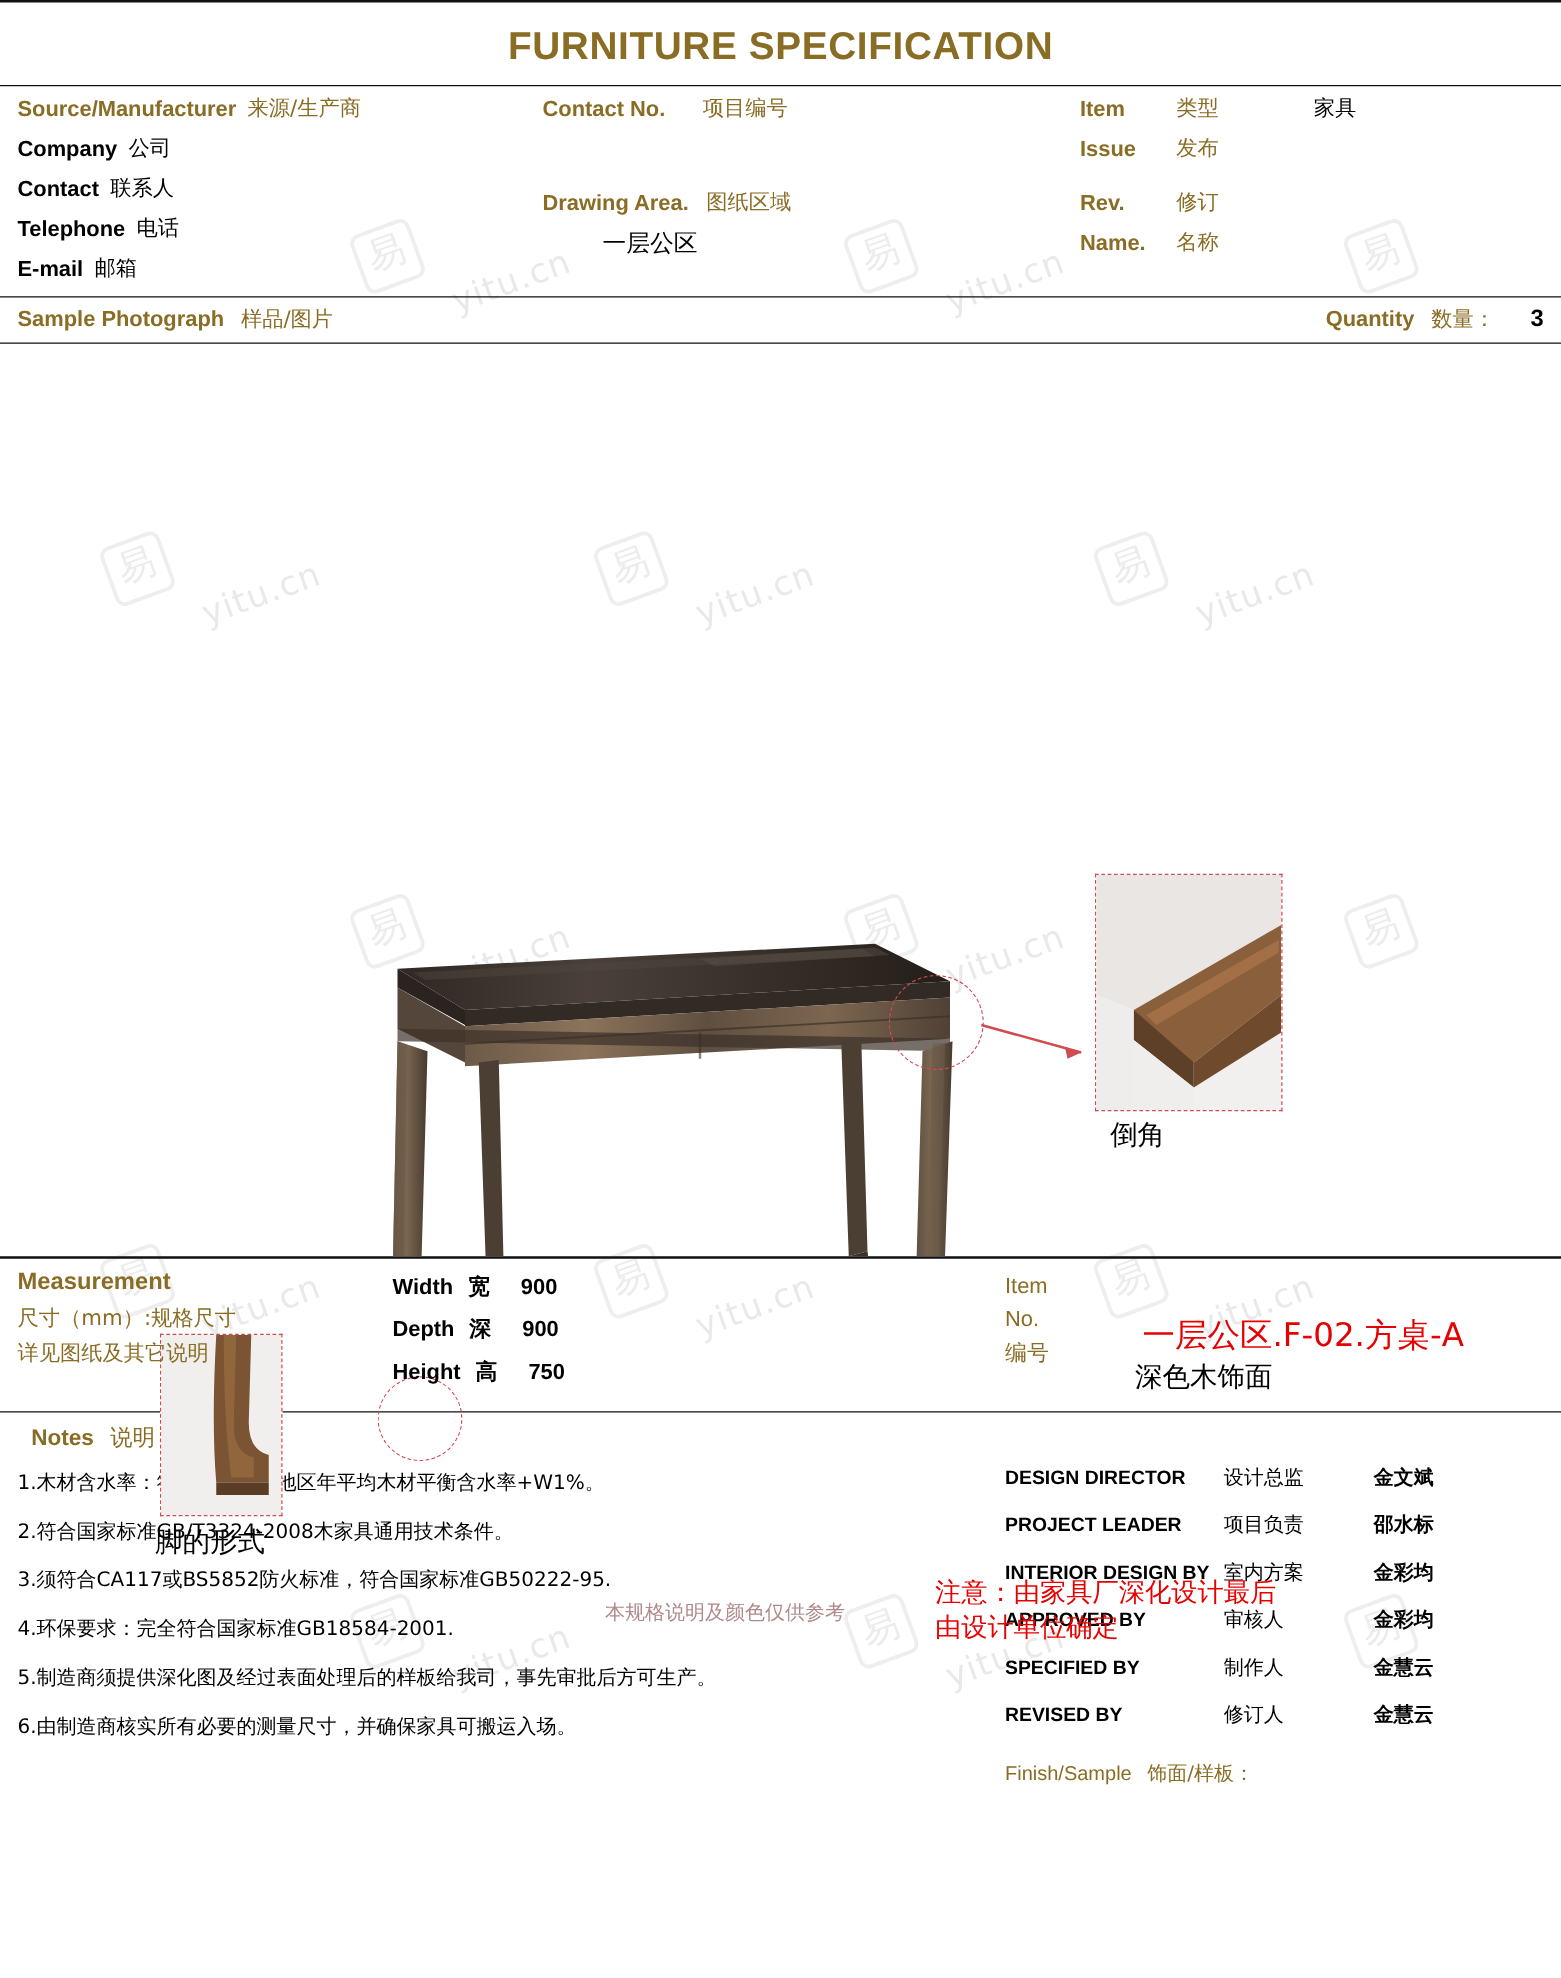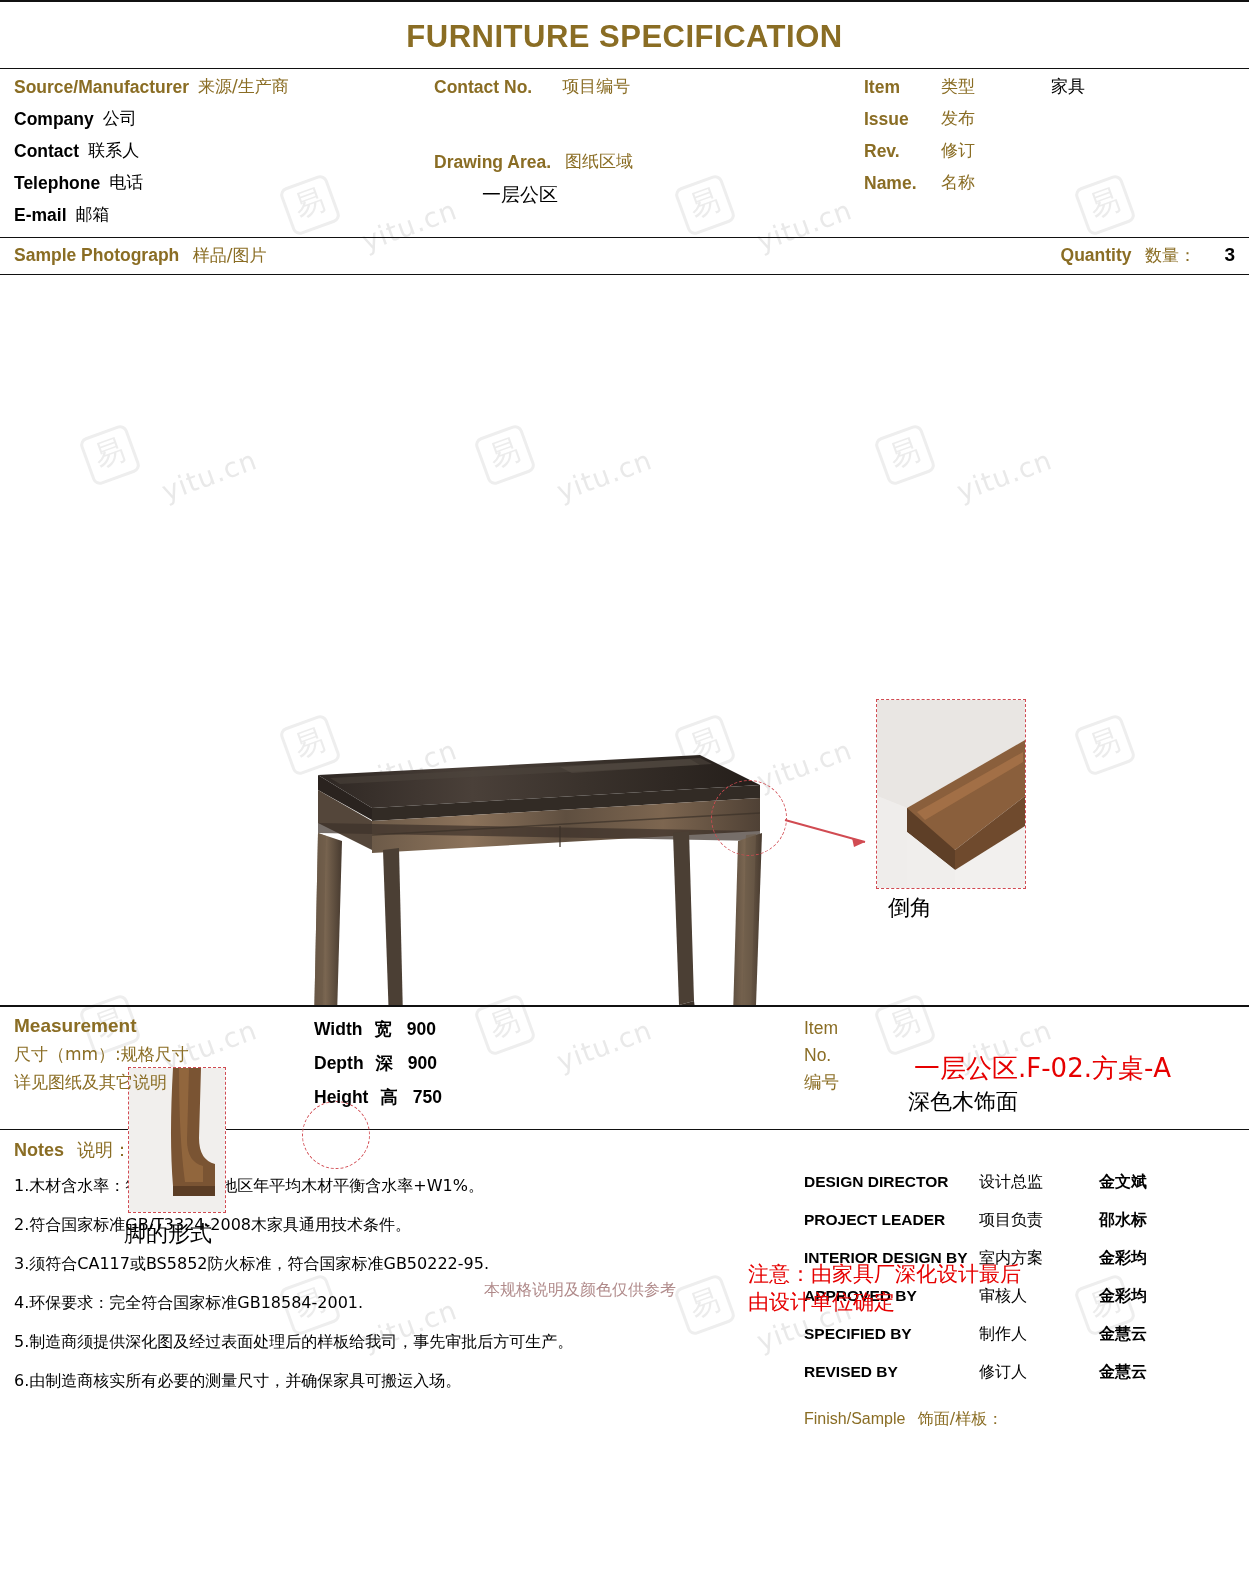--- a/index.html
+++ b/index.html
@@ -177,21 +177,21 @@
     font-size: 17px;
     margin-bottom: 5px;
     font-family: "DejaVu Sans", sans-serif;
   }
   .dim-row {
     font-size: 17.5px;
     margin-bottom: 10px;
     font-weight: bold;
   }
   .dim-cn { font-family: "DejaVu Sans", sans-serif; margin-left: 7px;}
-  .dim-val { margin-left: 10px; }
+  .dim-val { margin-left: 20px; }
   .item-no-label {
     color: #8a6d24;
     font-size: 17.5px;
     line-height: 1.55;
   }
   .item-no-value {
     position: absolute;
     left: 110px;
     top: 36px;
     color: #e60000;
@@ -336,21 +336,21 @@
           <span class="lbl-cn gold" style="width:110px;">类型</span>
           <span class="val" style="margin-left:0;">家具</span>
         </div>
         <div class="row">
           <span class="lbl-en gold" style="width:68px;">Issue</span>
           <span class="lbl-cn gold" style="width:110px;">发布</span>
           <span class="val" style="margin-left:0;"></span>
         </div>
         <div class="row">
           <span class="lbl-en gold" style="width:68px;">Rev.</span>
-          <span class="lbl-cn gold" style="width:110px;">修订</span>
+          <span class="lbl-cn gold" style="width:110px;margin-top:11px;">修订</span>
           <span class="val" style="margin-left:0;"></span>
         </div>
         <div class="row">
           <span class="lbl-en gold" style="width:68px;">Name.</span>
           <span class="lbl-cn gold" style="width:110px;">名称</span>
           <span class="val" style="margin-left:0;"></span>
         </div>
       </div>
     </div>
 
@@ -501,21 +501,21 @@
         <div class="item-no-label">编号</div>
         <div class="item-no-value">一层公区.F-02.方桌-A</div>
       </div>
     </div>
 
     <hr class="rule-thin">
 
     <div class="bottom-wrap">
       <div class="notes-col">
         <div class="notes-head">
-          <span class="gold" style="font-weight:bold;">Notes</span>
+          <span class="gold" style="font-weight:bold;margin-left:11px;">Notes</span>
           <span class="gold" style="margin-left:8px;">说明：</span>
         </div>
         <div class="note-line">1.木材含水率：符合家具应用地区年平均木材平衡含水率+W1%。</div>
         <div class="note-line">2.符合国家标准GB/T3324-2008木家具通用技术条件。</div>
         <div class="note-line">3.须符合CA117或BS5852防火标准，符合国家标准GB50222-95.</div>
         <div class="note-line">4.环保要求：完全符合国家标准GB18584-2001.</div>
         <div class="note-line">5.制造商须提供深化图及经过表面处理后的样板给我司，事先审批后方可生产。</div>
         <div class="note-line">6.由制造商核实所有必要的测量尺寸，并确保家具可搬运入场。</div>
       </div>
 

